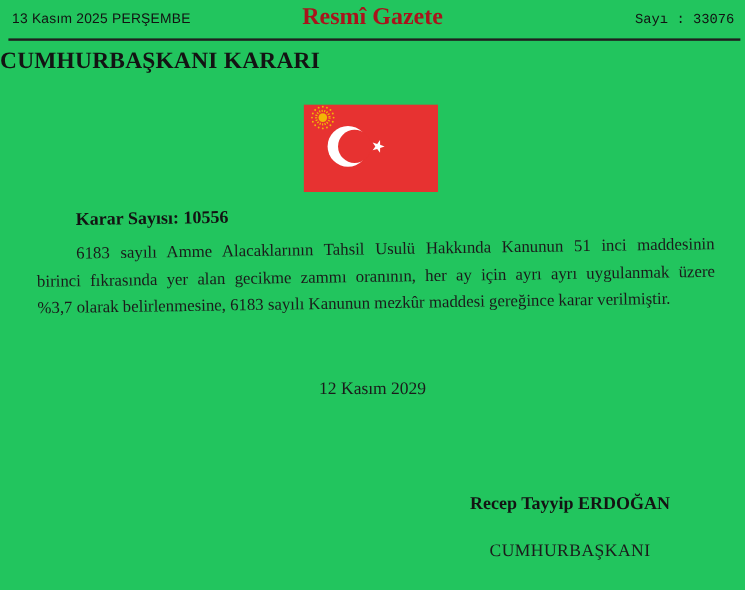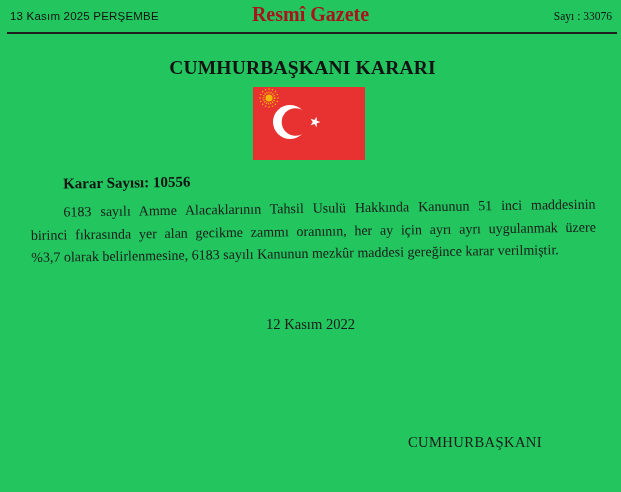--- a/index.html
+++ b/index.html
@@ -20,32 +20,31 @@
     font-size: 11.5px; letter-spacing: 0.2px; color: #121212;
   }
   .masthead {
     position: absolute; left: 0; right: 0; top: 3px;
     text-align: center;
     font-weight: bold; font-size: 20px;
     color: var(--masthead-red, #a9141c);
   }
   .hdr-issue {
     position: absolute; right: 9px; top: 10px;
-    font-family: Liberation Serif, serif;
+    font-family: Liberation Mono, monospace;
     font-size: 11.5px; color: #121212;
   }
   .rule {
     position: absolute; left: 7px; right: 4px; top: 32px;
     height: 2px; background: #1f1f1f;
   }
 
   
   .doc-heading {
-    position: absolute; left: 0; right: 16px; top: 41px; margin: 16px;
-    text-align: center;
+    position: absolute; left: 0; right: 16px; top: 41px; margin: 0;
     font-size: 19.5px; font-weight: bold; color: #131313;
     letter-spacing: 0.2px;
   }
 
   
   .flag { position: absolute; left: 253px; top: 87px; width: 112px; height: 73px; }
   .flag svg { display: block; }
   .flag-red  { fill: var(--flag-red, #e73231); }
   .flag-white{ fill: #ffffff; }
   .flag-gold { fill: var(--flag-gold, #f2b705); }
@@ -131,19 +130,20 @@
 
   <div class="scan-tilt">
     <div class="karar">Karar Sayısı: 10556</div>
     <div class="para">
       <div class="body-line first">6183 sayılı Amme Alacaklarının Tahsil Usulü Hakkında Kanunun 51 inci maddesinin</div>
       <div class="body-line">birinci fıkrasında yer alan gecikme zammı oranının, her ay için ayrı ayrı uygulanmak üzere</div>
       <div class="body-line last">%3,7 olarak belirlenmesine, 6183 sayılı Kanunun mezkûr maddesi gereğince karar verilmiştir.</div>
     </div>
   </div>
 
-  <div class="doc-date">12 Kasım 2022</div>
+  <div class="doc-date">12 Kasım 2029</div>
 
   <div class="signature">
+    <div class="sig-name">Recep Tayyip ERDOĞAN</div>
     <div class="sig-title">CUMHURBAŞKANI</div>
   </div>
 
 </div>
 
 </body></html>

